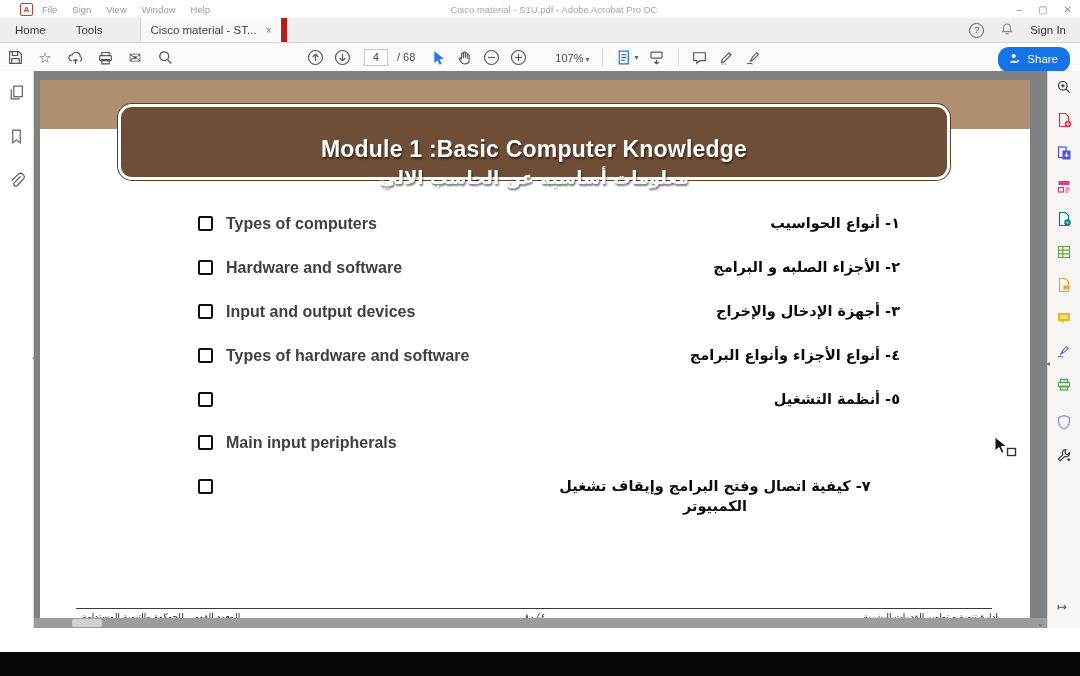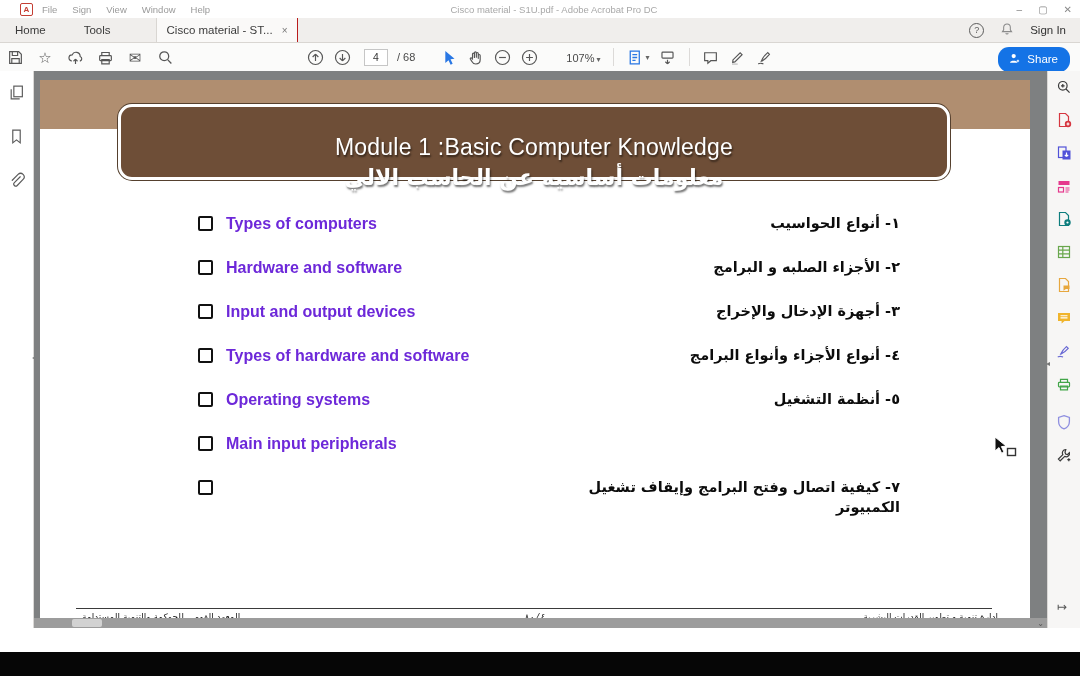--- a/index.html
+++ b/index.html
@@ -12,41 +12,41 @@
             font-size:9.5px;color:#9a9a9a;}
   .acro-logo{width:11px;height:11px;border:1px solid #c43e33;margin:0 9px 0 20px;border-radius:2px;
              display:flex;align-items:center;justify-content:center;color:#c43e33;font-size:8px;font-weight:bold;}
   .menu-item{margin-right:15px;}
   .tb-title{position:absolute;left:0;right:0;text-align:center;color:#a8a8a8;pointer-events:none;margin-left:28px;}
   .win-controls{position:absolute;right:8px;top:0;height:18px;display:flex;align-items:center;gap:16px;
                 color:#8a8a8a;font-size:10px;}
 
   
   .tabbar{height:24px;background:#f0eeec;border-bottom:1px solid #d9d6d2;display:flex;align-items:stretch;
-          font-size:11.5px;color:#3b3b3b;position:relative;gap:8px;}
+          font-size:11.5px;color:#3b3b3b;position:relative;}
   .tab{display:flex;align-items:center;padding:0 15px;cursor:default;}
-  .doc-tab{background:#faf9f8;border-left:1px solid #d9d6d2;border-right:1px solid #b91c1c;
+  .doc-tab{background:#faf9f8;border-left:1px solid #d9d6d2;border-right:6px solid #b91c1c;
            margin-left:22px;padding:0 10px;display:flex;align-items:center;gap:9px;}
   .doc-tab .close{color:#777;font-size:10px;}
   .tabbar-right{margin-left:auto;display:flex;align-items:center;gap:16px;padding-right:14px;}
   .help-circle{width:13px;height:13px;border:1px solid #5c5c5c;border-radius:50%;font-size:9px;color:#5c5c5c;
                display:flex;align-items:center;justify-content:center;}
   .signin{color:#323232;}
 
   
   .toolbar{height:29px;background:#fbfbfa;border-bottom:1px solid #cfcdcb;position:relative;}
   .tbgrp{position:absolute;top:0;height:28px;display:flex;align-items:center;}
   .tb-left{left:6px;gap:12px;}
   .tb-center{left:306px;gap:9px;}
   .ticon{width:18px;height:18px;display:flex;align-items:center;justify-content:center;}
   .ticon svg{width:17px;height:17px;}
   .tglyph{font-size:15px;color:#565656;line-height:1;}
   .page-input{width:22px;height:15px;border:1px solid #c6c6c6;background:#fff;font-size:10.5px;
               text-align:center;color:#333;padding:0;margin-left:4px;font-family:"Liberation Sans",sans-serif;}
-  .page-total{font-size:11px;color:#4a4a4a;margin-right:15px;}
+  .page-total{font-size:11px;color:#4a4a4a;margin-right:4px;}
   .zoom-label{font-size:11px;color:#4a4a4a;margin-left:19px;}
   .caret{font-size:8px;color:#666;margin-left:2px;}
   .vsep{width:1px;height:18px;background:#dcdad8;margin:0 3px;}
   .share-btn{position:absolute;right:10px;top:4px;height:25px;background:#1473e6;color:#fff;border:none;
              border-radius:11px;font-size:11.5px;display:flex;align-items:center;gap:6px;padding:0 12px 2px 10px;
              font-family:"Liberation Sans",sans-serif;}
 
   
   .main{position:absolute;top:71px;left:0;right:0;bottom:24px;display:flex;}
 
@@ -57,30 +57,30 @@
   .lr-arrow{right:-3px;top:282px;}
 
   .doc-area{flex:1;background:#7e8081;position:relative;overflow:hidden;}
 
   .page{position:absolute;left:6px;top:9px;width:990px;height:562px;background:#fff;}
 
   .tan-band{position:absolute;top:0;left:0;right:0;height:49px;background:#b08e70;}
   .title-box{position:absolute;left:78px;top:24px;width:832px;height:76px;background:#6e4e37;
              border:3px solid #fff;border-radius:14px;box-shadow:0 0 0 1px #55402e;box-sizing:border-box;
              display:flex;flex-direction:column;align-items:center;justify-content:center;gap:4px;}
-  .title-en{color:#fff;font-weight:normal;font-size:23px;text-shadow:1px 2px 2px rgba(0,0,0,.55);letter-spacing:.2px;margin-top:40px;}
-  .title-ar{color:#fff;font-weight:bold;font-size:22px;font-family:"DejaVu Sans",sans-serif;
+  .title-en{color:#fff;font-weight:bold;font-size:23px;text-shadow:1px 2px 2px rgba(0,0,0,.55);letter-spacing:.2px;margin-top:40px;}
+  .title-ar{color:#fff;font-weight:bold;font-size:18px;font-family:"DejaVu Sans",sans-serif;
             text-shadow:1px 2px 2px rgba(0,0,0,.55);direction:rtl;}
 
   .topic-list{position:absolute;left:158px;top:133px;width:702px;}
   .topic-row{display:flex;justify-content:space-between;align-items:flex-start;margin-bottom:23px;}
-  .topic-en{width:312px;display:flex;gap:13px;font-weight:bold;font-size:16px;line-height:21px;color:#6d28d9;}
+  .topic-en{width:312px;display:flex;gap:13px;font-weight:bold;font-size:16px;line-height:21px;color:#404040;}
   .bullet{flex:none;width:11px;height:11px;border:2.3px solid #111;border-radius:2px;margin-top:3px;}
   .en-text{white-space:pre-line;}
-  .topic-ar{direction:rtl;text-align:right;font-family:"DejaVu Sans",sans-serif;font-weight:bold;
+  .topic-ar{direction:rtl;text-align:center;font-family:"DejaVu Sans",sans-serif;font-weight:bold;
             font-size:14.5px;line-height:20px;color:#0c0c0c;max-width:370px;}
 
   .pf-line{position:absolute;left:36px;right:38px;top:528px;border-top:1px solid #3a3a3a;}
   .pf{position:absolute;top:532px;font-size:9px;color:#1a1a1a;font-family:"DejaVu Sans",sans-serif;direction:rtl;}
   .pf-left{left:42px;}
   .pf-center{left:0;right:0;text-align:center;font-family:Liberation Mono, monospace;}
   .pf-right{right:32px;}
 
   .h-scroll{position:absolute;left:0;right:0;bottom:0;height:10px;background:#9c9c9c;}
   .h-thumb{position:absolute;left:38px;top:1px;width:30px;height:8px;background:#d2d2d2;border-radius:2px;}
@@ -311,21 +311,20 @@
             <div class="topic-row">
             <span class="topic-en">
               <span class="bullet"></span>
               <span class="en-text">Types of hardware and software</span>
             </span>
             <span class="topic-ar">٤- أنواع الأجزاء وأنواع البرامج</span>
           </div>
             <div class="topic-row">
             <span class="topic-en">
               <span class="bullet"></span>
-              <span class="en-text">Operating systems</span>
             </span>
             <span class="topic-ar">٥- أنظمة التشغيل</span>
           </div>
             <div class="topic-row">
             <span class="topic-en">
               <span class="bullet"></span>
               <span class="en-text">Main input peripherals</span>
             </span>
           </div>
             <div class="topic-row">

